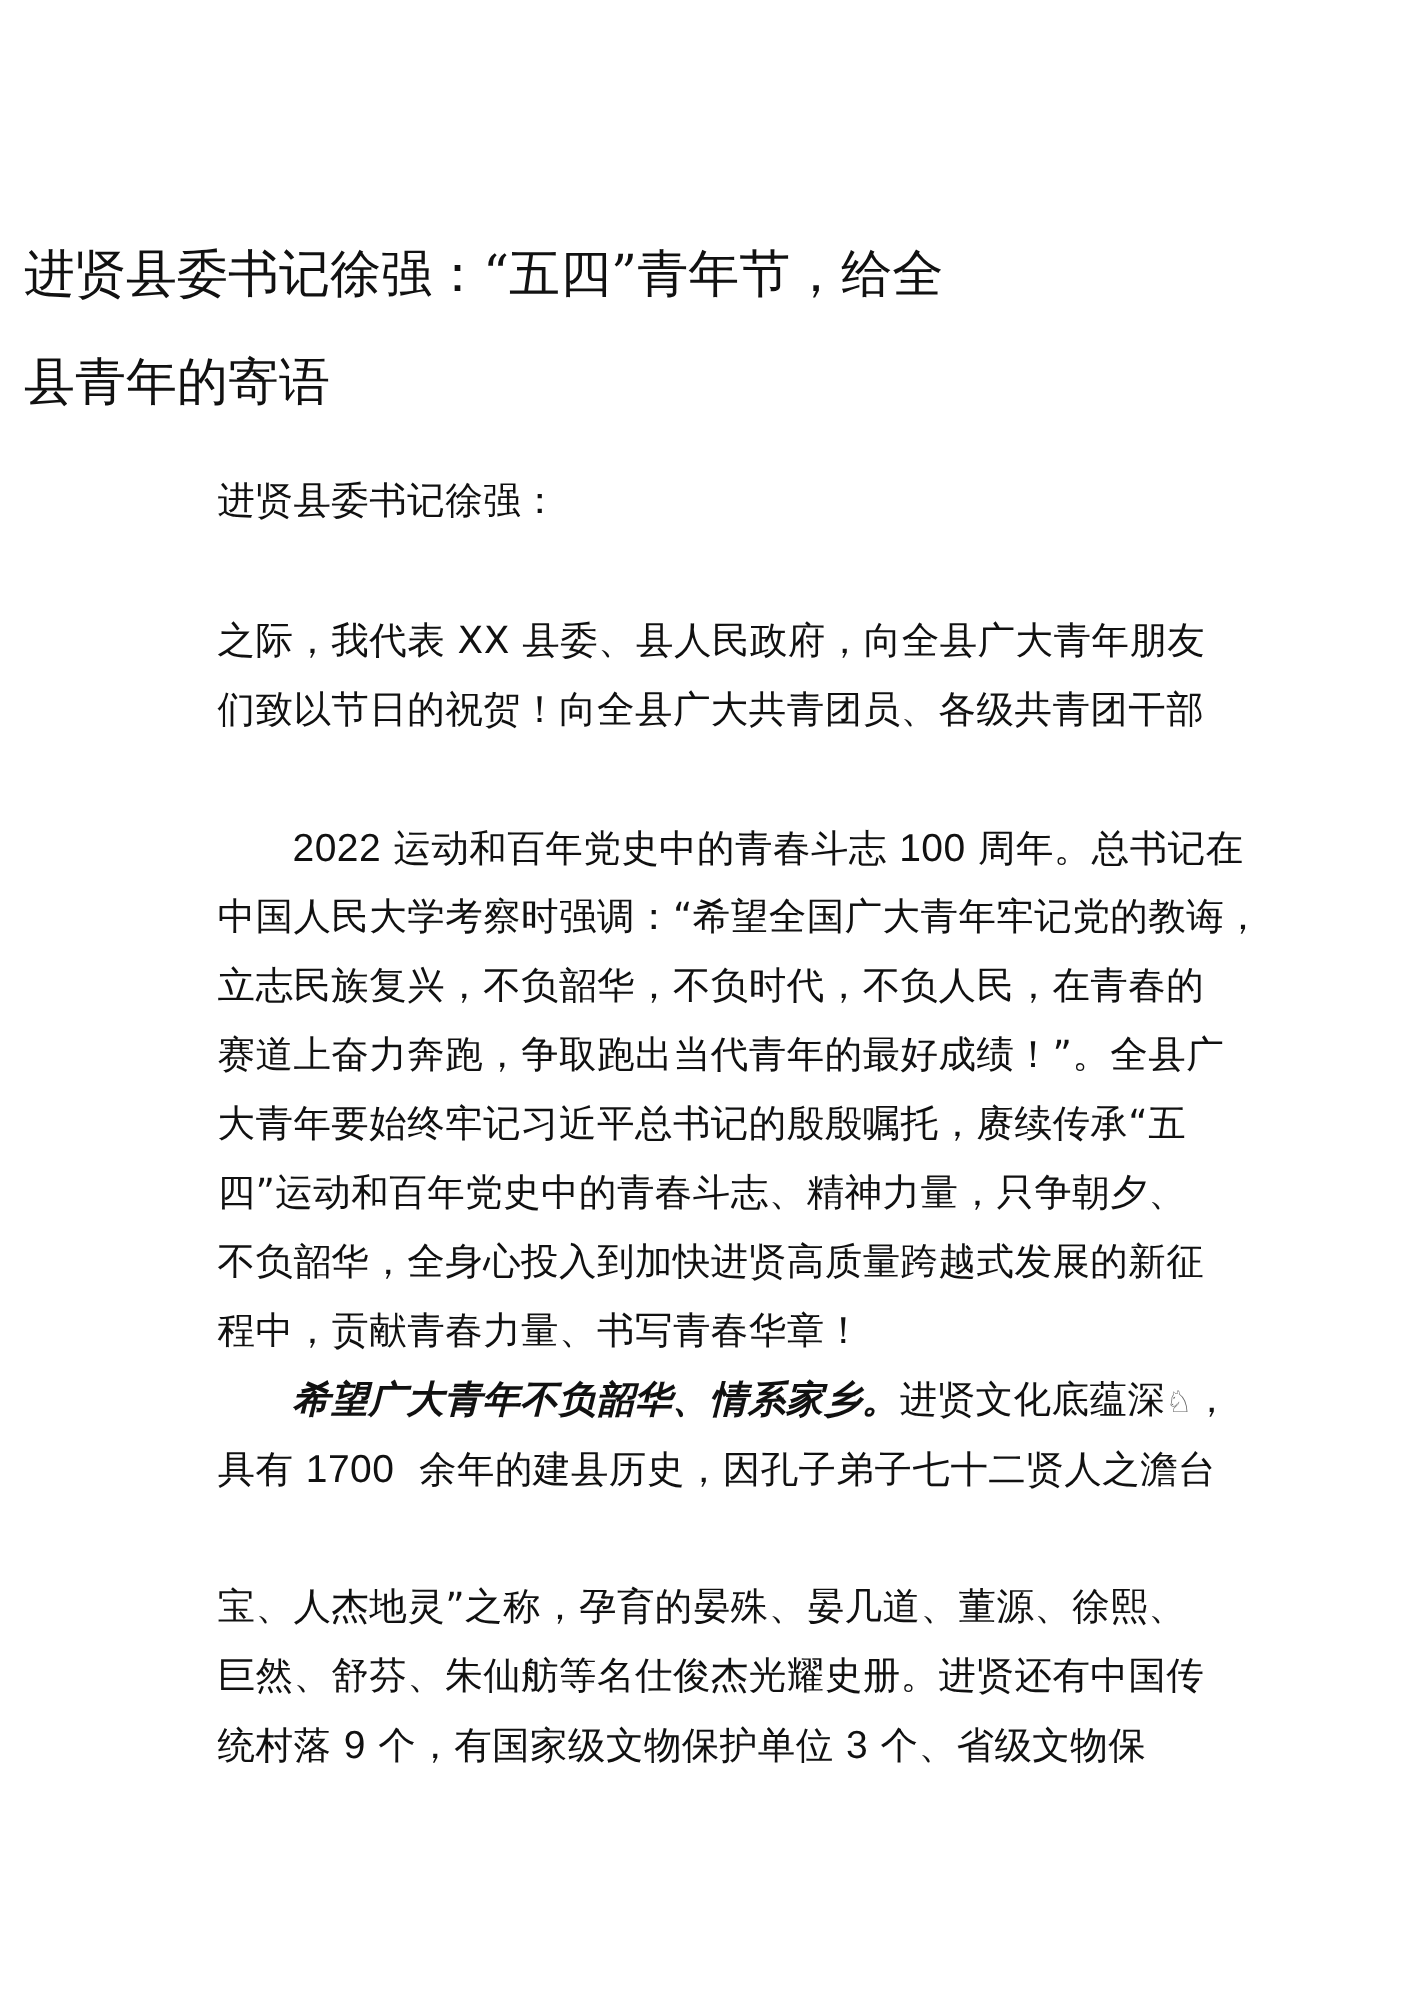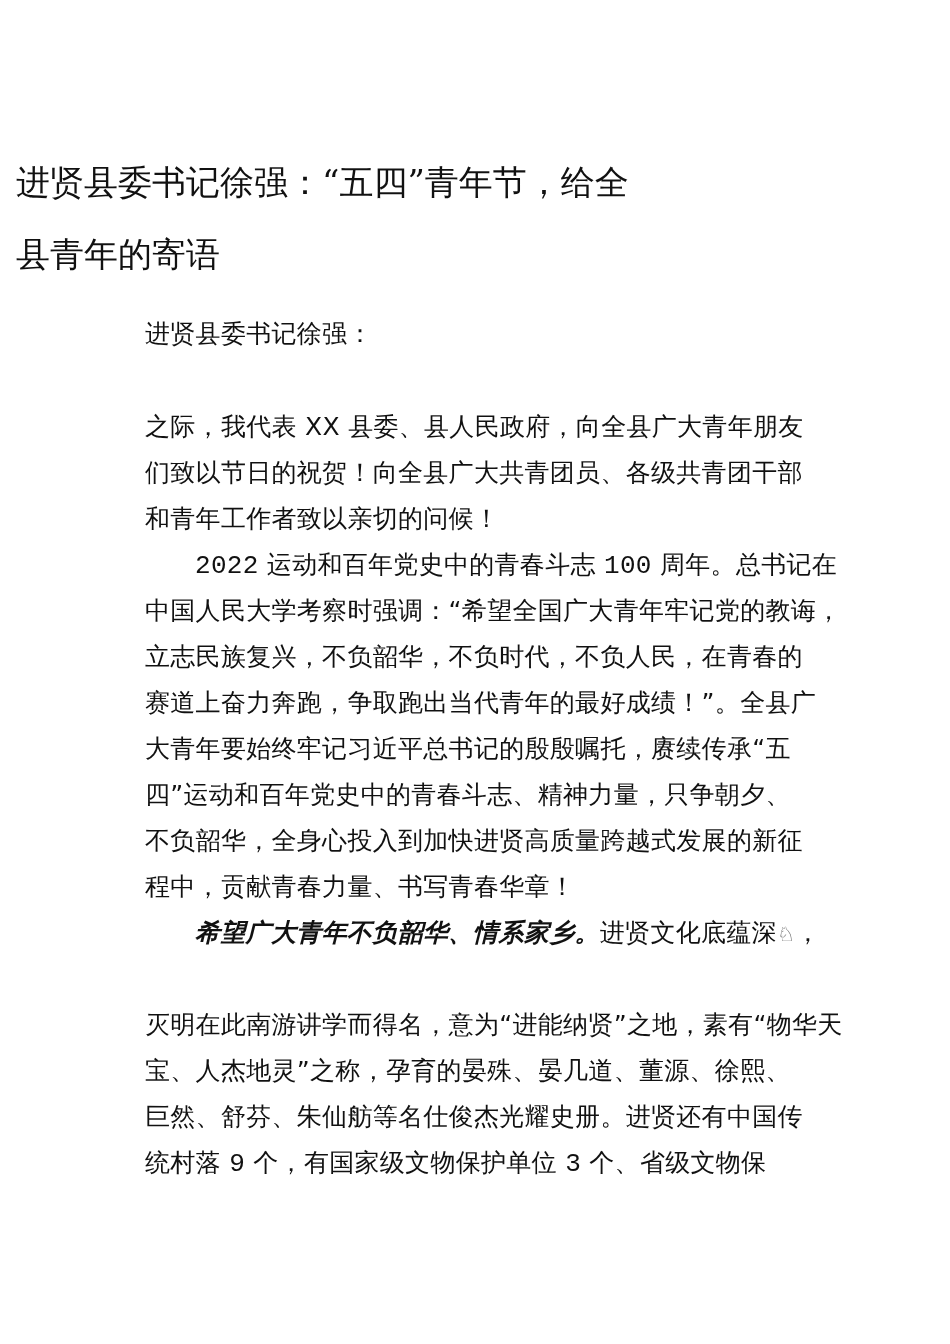--- a/index.html
+++ b/index.html
@@ -40,54 +40,55 @@
       left: 145px;
       font-family: "DejaVu Sans", "Liberation Sans", sans-serif;
       font-size: 25px;
       line-height: 32px;
       color: #111111;
       white-space: nowrap;
       letter-spacing: 0.3px;
     }
     .line.indent { left: 195px; }
     .num {
-      font-family: Liberation Mono, monospace;
+      font-family: Liberation Sans, sans-serif;
       font-size: 26px;
     }
     .bold { font-weight: bold; font-style: italic; }
     .glyph { color: #666666; font-size: 20px; }
   </style>
 </head>
 <body>
 
 <div class="page">
 
   <div class="title l1">进贤县委书记徐强：“五四”青年节，给全</div>
   <div class="title l2">县青年的寄语</div>
 
   <div class="line" style="top:318px">进贤县委书记徐强：</div>
 
   <div class="line" style="top:411px">之际，我代表 XX 县委、县人民政府，向全县广大青年朋友</div>
   <div class="line" style="top:457px">们致以节日的祝贺！向全县广大共青团员、各级共青团干部</div>
-  <div class="line" style="top:503px">和青年工作者致以亲切的问候！</div>
 
   <div class="line indent" style="top:549px">
     <span class="num">2022</span><span> 运动和百年党史中的青春斗志 </span><span class="num">100</span><span> 周年。总书记在</span>
   </div>
   <div class="line" style="top:595px">中国人民大学考察时强调：“希望全国广大青年牢记党的教诲，</div>
   <div class="line" style="top:641px">立志民族复兴，不负韶华，不负时代，不负人民，在青春的</div>
   <div class="line" style="top:687px">赛道上奋力奔跑，争取跑出当代青年的最好成绩！”。全县广</div>
   <div class="line" style="top:733px">大青年要始终牢记习近平总书记的殷殷嘱托，赓续传承“五</div>
   <div class="line" style="top:779px">四”运动和百年党史中的青春斗志、精神力量，只争朝夕、</div>
   <div class="line" style="top:825px">不负韶华，全身心投入到加快进贤高质量跨越式发展的新征</div>
   <div class="line" style="top:871px">程中，贡献青春力量、书写青春华章！</div>
 
   <div class="line indent" style="top:917px">
     <span class="bold">希望广大青年不负韶华、情系家乡。</span><span>进贤文化底蕴深</span><span class="glyph">♘</span><span>，</span>
   </div>
-  <div class="line" style="top:1009px">灭明在此南游讲学而得名，意为“进能纳贤”之地，素有“物华天</div>
+  <div class="line" style="top:963px">
+    <span>具有 </span><span class="num">1700</span><span style="white-space:pre">  余年的建县历史，因孔子弟子七十二贤人之澹台</span>
+  </div>
   <div class="line" style="top:1055px">宝、人杰地灵”之称，孕育的晏殊、晏几道、董源、徐熙、</div>
   <div class="line" style="top:1101px">巨然、舒芬、朱仙舫等名仕俊杰光耀史册。进贤还有中国传</div>
   <div class="line" style="top:1147px">
     <span>统村落 </span><span class="num">9</span><span> 个，有国家级文物保护单位 </span><span class="num">3</span><span> 个、省级文物保</span>
   </div>
 
 </div>
 
 </body></html>

